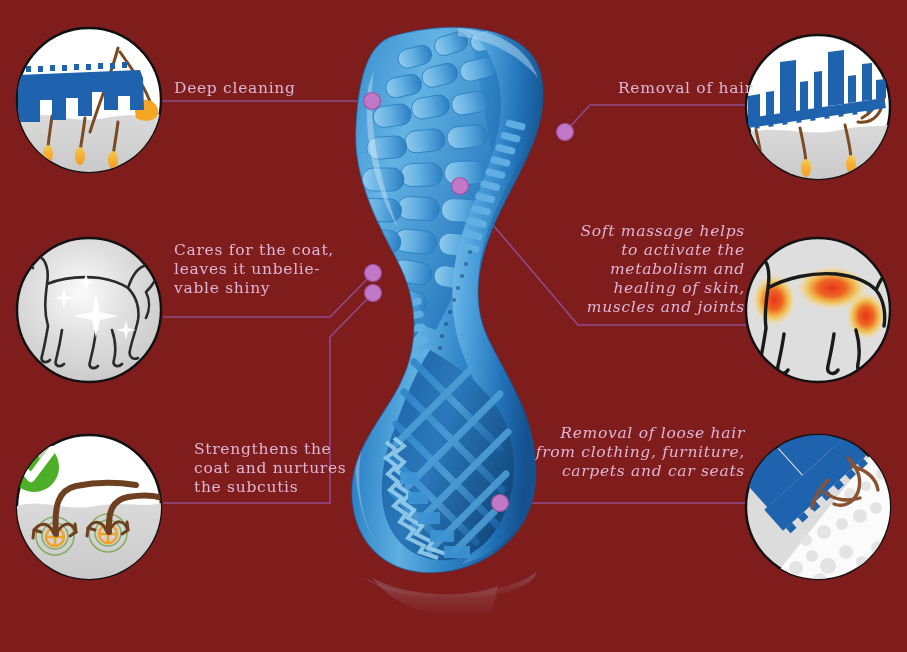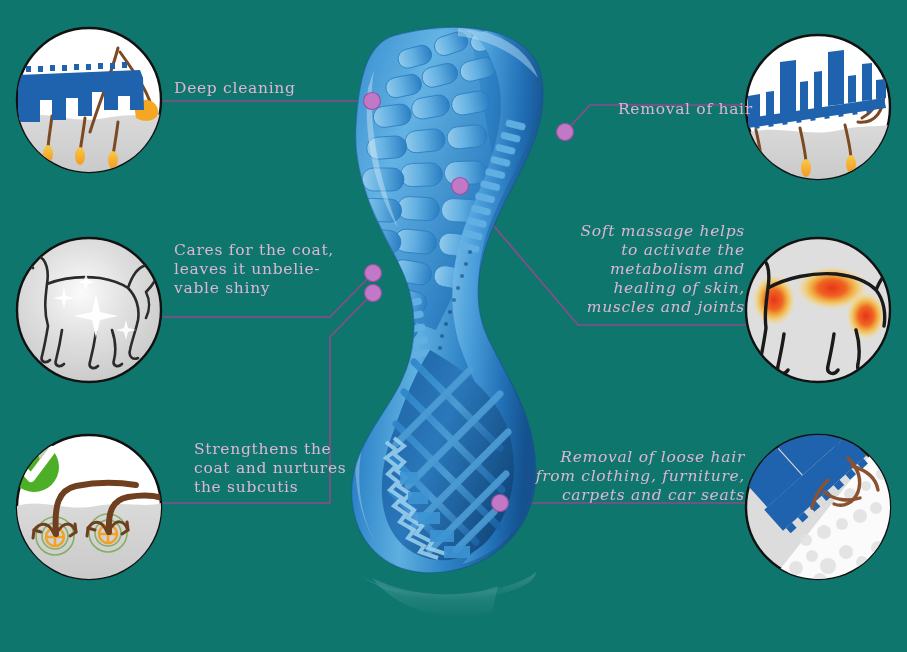--- a/index.html
+++ b/index.html
@@ -8,21 +8,21 @@
     padding: 0;
     background: #ffffff;
   }
   body {
     font-family: "DejaVu Serif", "Liberation Serif", serif;
   }
   #infographic {
     position: relative;
     width: 907px;
     height: 652px;
-    background: #0f766e;
+    background: #7f1d1d;
     overflow: hidden;
   }
   .layer-svg {
     position: absolute;
     left: 0;
     top: 0;
     width: 907px;
     height: 652px;
   }
   
@@ -34,25 +34,25 @@
     line-height: 19px;
     letter-spacing: 0.7px;
     white-space: pre-line;
     pointer-events: none;
   }
   .callout.right-align { text-align: right; font-style: italic; }
   .callout.left-align  { text-align: left; }
 
   
   #co-deep      { left: 174px; top: 79px;  width: 220px; }
-  #co-hairrem   { left: 618px; top: 79px;  width: 220px; text-align:left;margin-top:21px;}
+  #co-hairrem   { left: 618px; top: 79px;  width: 220px; text-align:left;}
   #co-coat      { left: 174px; top: 241px; width: 190px; }
   #co-massage   { left: 540px; top: 222px; width: 205px; }
   #co-strength  { left: 174px; top: 440px; width: 200px; margin-left: 20px; }
-  #co-loose     { left: 520px; top: 448px; width: 225px; }
+  #co-loose     { left: 520px; top: 424px; width: 225px; }
 </style>
 </head>
 <body>
 
 <div id="infographic">
 
   <svg class="layer-svg" viewBox="0 0 907 652">
     <defs>
 
       <radialGradient id="grayCircle" cx="40%" cy="32%" r="78%">

